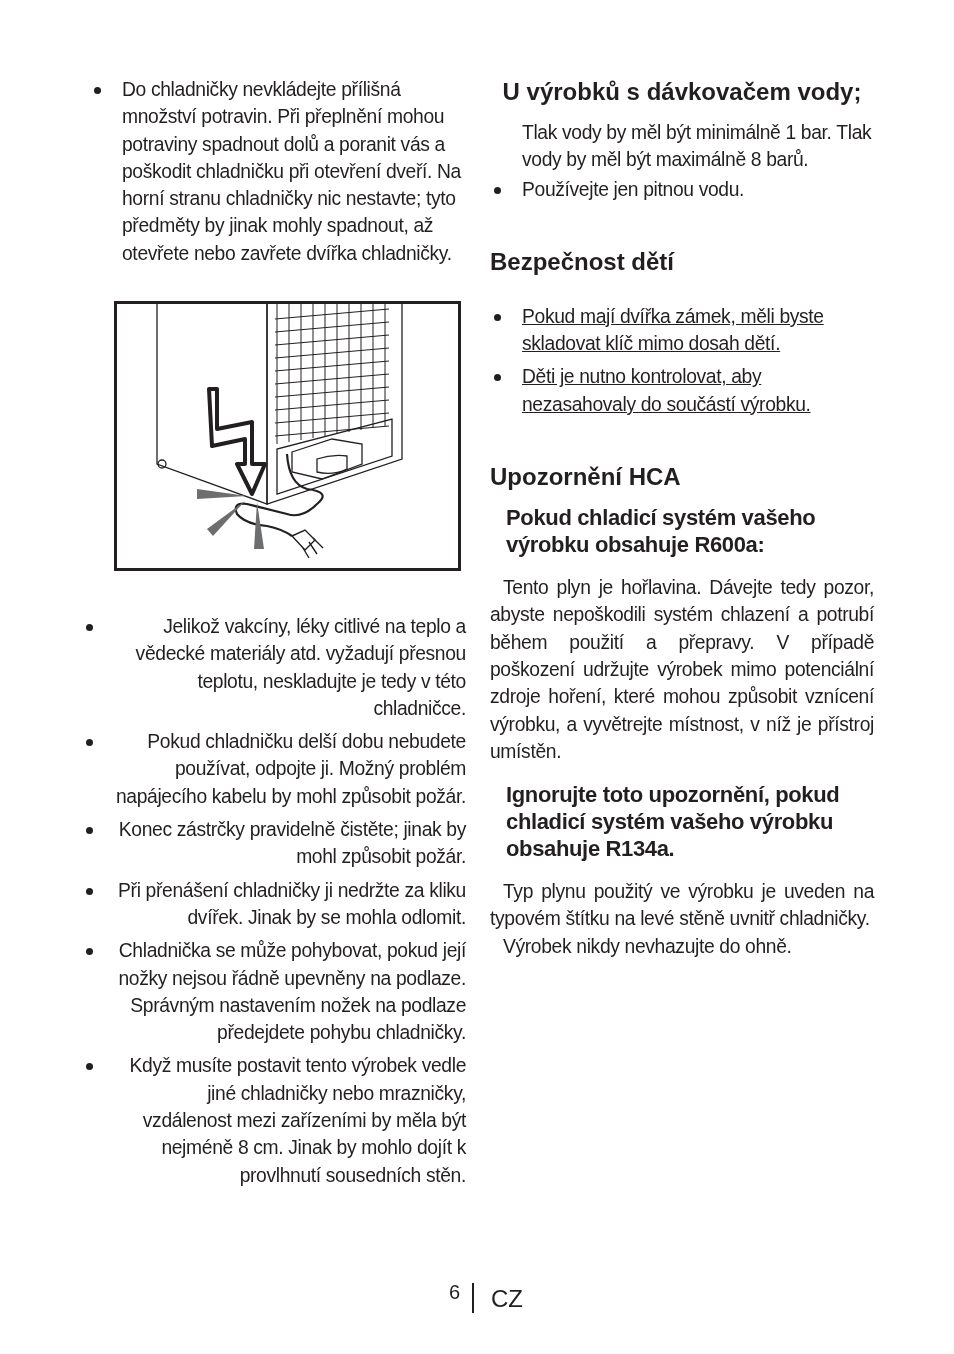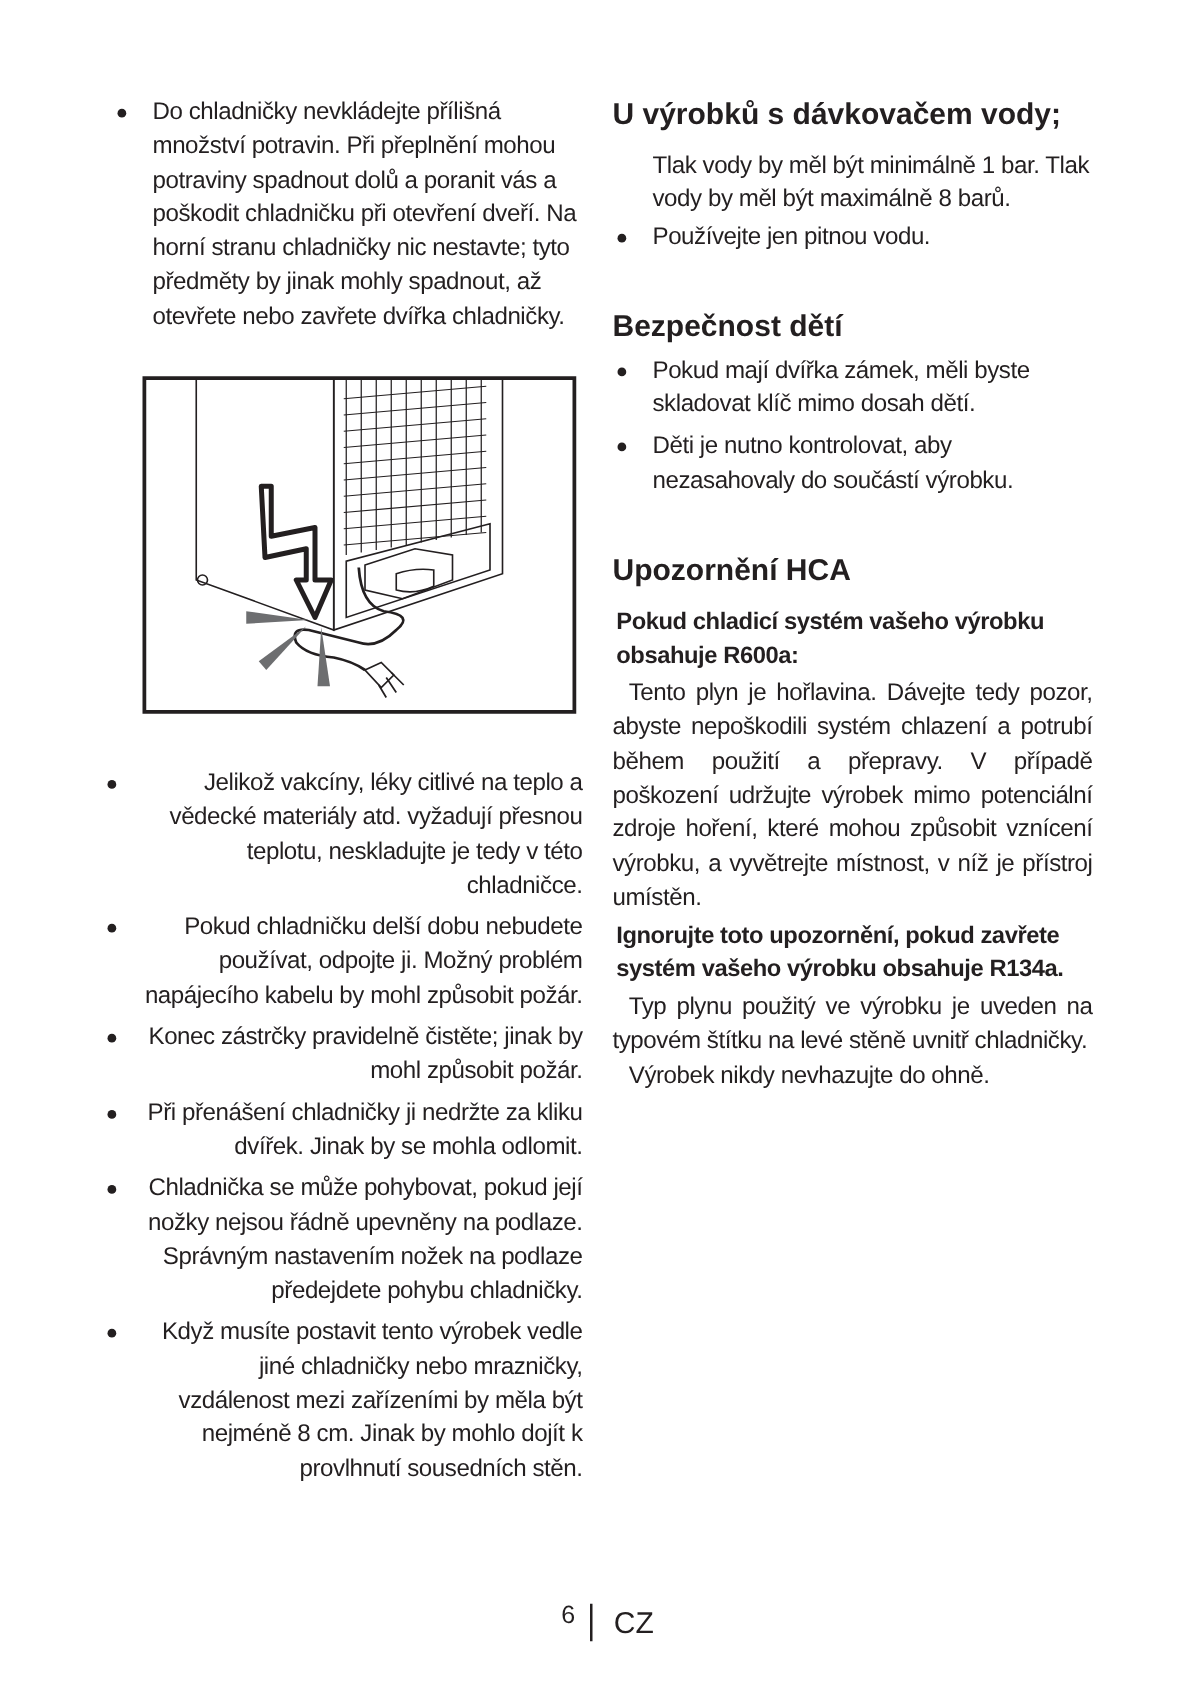--- a/index.html
+++ b/index.html
@@ -10,21 +10,21 @@
   .col-left { position: absolute; left: 90px; top: 76px; width: 384px; }
   .col-right { position: absolute; left: 490px; top: 76px; width: 384px; }
   .text { font-size: 19.3px; line-height: 27.3px; letter-spacing: -0.35px; }
   ul.bullets { list-style: none; margin: 0; padding: 0; }
   ul.bullets li { position: relative; padding-left: 32px; margin-bottom: 6px; }
   ul.bullets li::before {
     content: ""; position: absolute; left: 4px; top: 11px;
     width: 7px; height: 7px; border-radius: 50%; background: #231f20;
   }
   h2 { font-size: 24px; font-weight: bold; line-height: 26px; margin: 0; letter-spacing: 0px; }
-  .bold-p { font-size: 19px; font-weight: bold; line-height: 27px; margin: 3px; }
+  .bold-p { font-size: 22px; font-weight: bold; line-height: 27px; margin: 16px; }
   .just { text-align: justify; text-align-last: left; margin: 0; }
   .indent-block { padding-left: 32px; margin: 0; }
   .figure {
     position: absolute; left: 114px; top: 301px; width: 341px; height: 264px;
     border: 3px solid #231f20;
   }
   .footer-num { position: absolute; left: 449px; top: 1281px; font-size: 20px; }
   .footer-bar { position: absolute; left: 472px; top: 1283px; width: 2px; height: 30px; background: #231f20; }
   .footer-lang { position: absolute; left: 491px; top: 1285px; font-size: 24px; }
 </style>
@@ -98,35 +98,35 @@
     <li>Jelikož vakcíny, léky citlivé na teplo a vědecké materiály atd. vyžadují přesnou teplotu, neskladujte je tedy v této chladničce.</li>
     <li>Pokud chladničku delší dobu nebudete používat, odpojte ji. Možný problém napájecího kabelu by mohl způsobit požár.</li>
     <li>Konec zástrčky pravidelně čistěte; jinak by mohl způsobit požár.</li>
     <li>Při přenášení chladničky ji nedržte za kliku dvířek. Jinak by se mohla odlomit.</li>
     <li>Chladnička se může pohybovat, pokud její nožky nejsou řádně upevněny na podlaze. Správným nastavením nožek na podlaze předejdete pohybu chladničky.</li>
     <li>Když musíte postavit tento výrobek vedle jiné chladničky nebo mrazničky, vzdálenost mezi zařízeními by měla být nejméně 8 cm. Jinak by mohlo dojít k provlhnutí sousedních stěn.</li>
   </ul>
 </div>
 
 <div class="col-right text">
-  <h2 style="margin-top:3px;">U výrobků s dávkovačem vody;</h2>
+  <h2 style="margin-top:3px;text-align:center;">U výrobků s dávkovačem vody;</h2>
   <p class="indent-block" style="margin-top:14px; margin-bottom:2px;">Tlak vody by měl být minimálně 1 bar. Tlak vody by měl být maximálně 8 barů.</p>
   <ul class="bullets">
     <li>Používejte jen pitnou vodu.</li>
   </ul>
 
   <h2 style="margin-top:46px;">Bezpečnost dětí</h2>
-  <ul class="bullets" style="margin-top:8px;">
+  <ul class="bullets" style="margin-top:28px;text-decoration:underline;">
     <li>Pokud mají dvířka zámek, měli byste skladovat klíč mimo dosah dětí.</li>
     <li>Děti je nutno kontrolovat, aby nezasahovaly do součástí výrobku.</li>
   </ul>
 
   <h2 style="margin-top:46px;">Upozornění HCA</h2>
   <p class="bold-p" style="margin-top:14px;">Pokud chladicí systém vašeho výrobku obsahuje R600a:</p>
   <p class="just"><span style="padding-left:13px;"></span><span>Tento plyn je hořlavina. Dávejte tedy pozor, abyste nepoškodili systém chlazení a potrubí během použití a přepravy. V případě poškození udržujte výrobek mimo potenciální zdroje hoření, které mohou způsobit vznícení výrobku, a vyvětrejte místnost, v níž je přístroj umístěn.</span></p>
-  <p class="bold-p">Ignorujte toto upozornění, pokud zavřete systém vašeho výrobku obsahuje R134a.</p>
+  <p class="bold-p">Ignorujte toto upozornění, pokud chladicí systém vašeho výrobku obsahuje R134a.</p>
   <p class="just"><span style="padding-left:13px;"></span><span>Typ plynu použitý ve výrobku je uveden na typovém štítku na levé stěně uvnitř chladničky.</span></p>
   <p class="just"><span style="padding-left:13px;"></span><span>Výrobek nikdy nevhazujte do ohně.</span></p>
 </div>
 
 <div class="footer-num">6</div>
 <div class="footer-bar"></div>
 <div class="footer-lang">CZ</div>
 
 </body></html>

